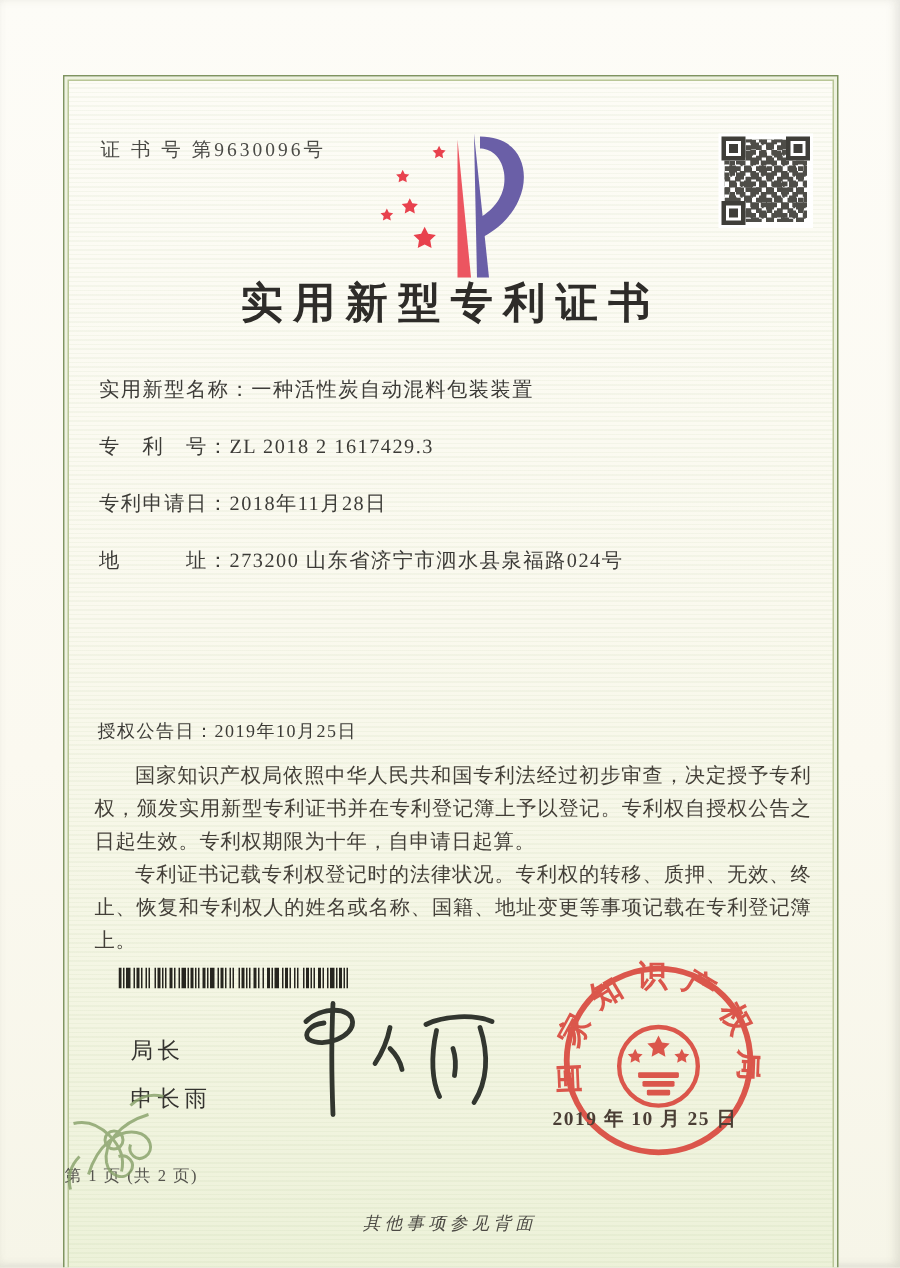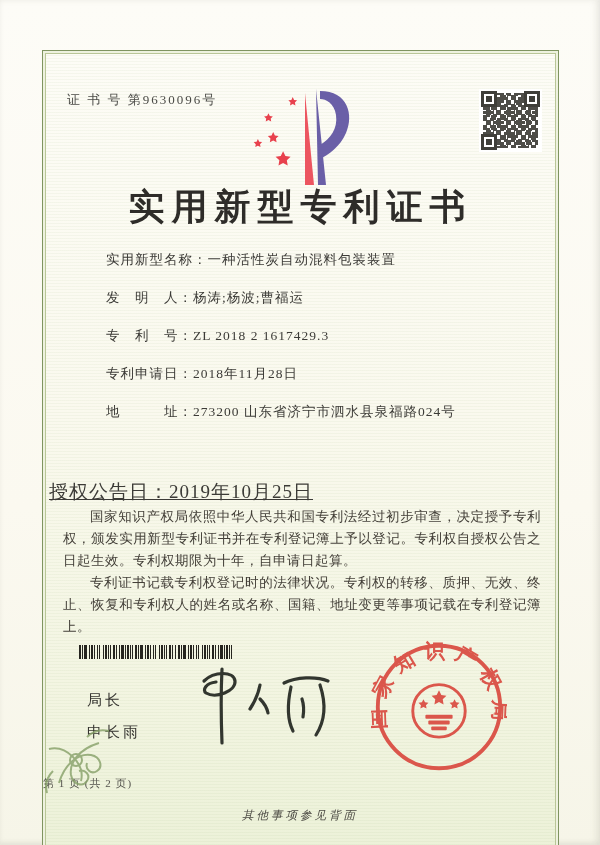--- a/index.html
+++ b/index.html
@@ -29,25 +29,25 @@
     position:absolute; inset:4px;
     background:
       repeating-conic-gradient(#3f3e39 0% 25%, transparent 0% 50%) 0 0/7px 7px,
       repeating-conic-gradient(#3f3e39 0% 25%, transparent 0% 50%) 3px 2px/10px 10px;
     opacity:.92;
   }
   .finder { position:absolute; width:16px; height:16px; border:3px solid #3f3e39; background:#fff; }
   .finder::after { content:""; position:absolute; inset:2px; background:#3f3e39; }
   .finder.tl { left:2px; top:2px; } .finder.tr { right:2px; top:2px; } .finder.bl { left:2px; bottom:2px; }
   .title { position:absolute; left:0; top:132px; width:100%; text-align:center;
-    font-size:36px; font-weight:bold; letter-spacing:7px; color:#2e2c29; }
-  .fields { position:absolute; left:23px; top:200px; width:470px; font-size:13.5px; color:#3c3b37;margin-left:40px; }
+    font-size:28px; font-weight:bold; letter-spacing:7px; color:#2e2c29; }
+  .fields { position:absolute; left:23px; top:200px; width:470px; font-size:13.5px; color:#3c3b37; }
   .frow { position:relative; height:38px; letter-spacing:1px; white-space:nowrap; }
   .frow .lbl { display:inline-block; }
-  .grant-row { position:absolute; left:6px; top:428px; width:480px; font-size:19px; color:#3c3b37; letter-spacing:1px; white-space:nowrap;text-decoration:underline; }
+  .grant-row { position:absolute; left:22px; top:428px; width:480px; font-size:12px; color:#3c3b37; letter-spacing:1px; white-space:nowrap; }
   .grant-row .right { position:absolute; left:266px; top:0; }
   .paras { position:absolute; left:20px; top:455px; width:478px; font-size:13.5px; line-height:22px;
     color:#433f38; text-align:justify; }
   .paras p { text-indent:2em; letter-spacing:.5px; }
   .barcode { position:absolute; left:36px; top:594px; width:153px; height:14px; }
   .director { position:absolute; left:44px; top:640px; font-family:"Liberation Sans","DejaVu Sans",sans-serif; font-size:15px; color:#34332f; letter-spacing:3px; }
   .director div { margin-bottom:13px; }
   .signature { position:absolute; left:145px; top:608px; width:150px; height:92px; }
   .seal { position:absolute; left:328px; top:588px; width:136px; height:136px; opacity:.9; }
   .seal-date { position:absolute; left:312px; top:686px; width:150px; text-align:center;
@@ -83,23 +83,20 @@
       <div class="finder tl"></div>
       <div class="finder tr"></div>
       <div class="finder bl"></div>
     </div>
 
     <div class="title">实用新型专利证书</div>
 
     <div class="fields">
       <div class="frow">
         <span class="lbl">实用新型名称：</span><span>一种活性炭自动混料包装装置</span>
-      </div>
-      <div class="frow">
-        <span class="lbl">发　明　人：</span><span>杨涛;杨波;曹福运</span>
       </div>
       <div class="frow">
         <span class="lbl">专　利　号：</span><span>ZL 2018 2 1617429.3</span>
       </div>
       <div class="frow">
         <span class="lbl">专利申请日：</span><span>2018年11月28日</span>
       </div>
       <div class="frow">
         <span class="lbl">地　　　址：</span><span>273200 山东省济宁市泗水县泉福路024号</span>
       </div>
@@ -147,20 +144,21 @@
       <g fill="#d9463c">
         <circle cx="70" cy="74" r="27" fill="none" stroke="#d9463c" stroke-width="3"></circle>
         <path d="M70 52 l3 6 6.6 1-4.8 4.6 1.1 6.6-5.9-3.1-5.9 3.1 1.1-6.6-4.8-4.6 6.6-1z" transform="scale(.8) translate(17.5 14)"></path>
         <path d="M54 62 l1.6 3.2 3.5.5-2.5 2.4.6 3.5-3.2-1.7-3.2 1.7.6-3.5-2.5-2.4 3.5-.5z"></path>
         <path d="M86 62 l1.6 3.2 3.5.5-2.5 2.4.6 3.5-3.2-1.7-3.2 1.7.6-3.5-2.5-2.4 3.5-.5z"></path>
         <rect x="56" y="78" width="28" height="4" rx="1"></rect>
         <rect x="59" y="84" width="22" height="4" rx="1"></rect>
         <rect x="62" y="90" width="16" height="4" rx="1"></rect>
       </g>
     </svg>
+    <div class="seal-date">2019 年 10 月 25 日</div>
 
     <div class="page-info">第 1 页 (共 2 页)</div>
 
     <svg class="flourish" viewBox="0 0 96 96">
       <g fill="none" stroke="#86a068" stroke-width="2" opacity=".8">
         <path d="M70 30 C50 36 40 50 42 62 C44 72 54 74 58 68 C62 62 56 56 50 58"></path>
         <path d="M30 70 C36 50 50 40 62 42 C72 44 74 54 68 58 C62 62 56 56 58 50"></path>
         <path d="M44 44 C36 36 28 34 20 36 M44 44 C52 52 54 60 52 68"></path>
         <circle cx="47" cy="47" r="6"></circle>
         <path d="M24 58 C18 64 16 72 18 80 M58 24 C64 18 72 16 80 18"></path>

